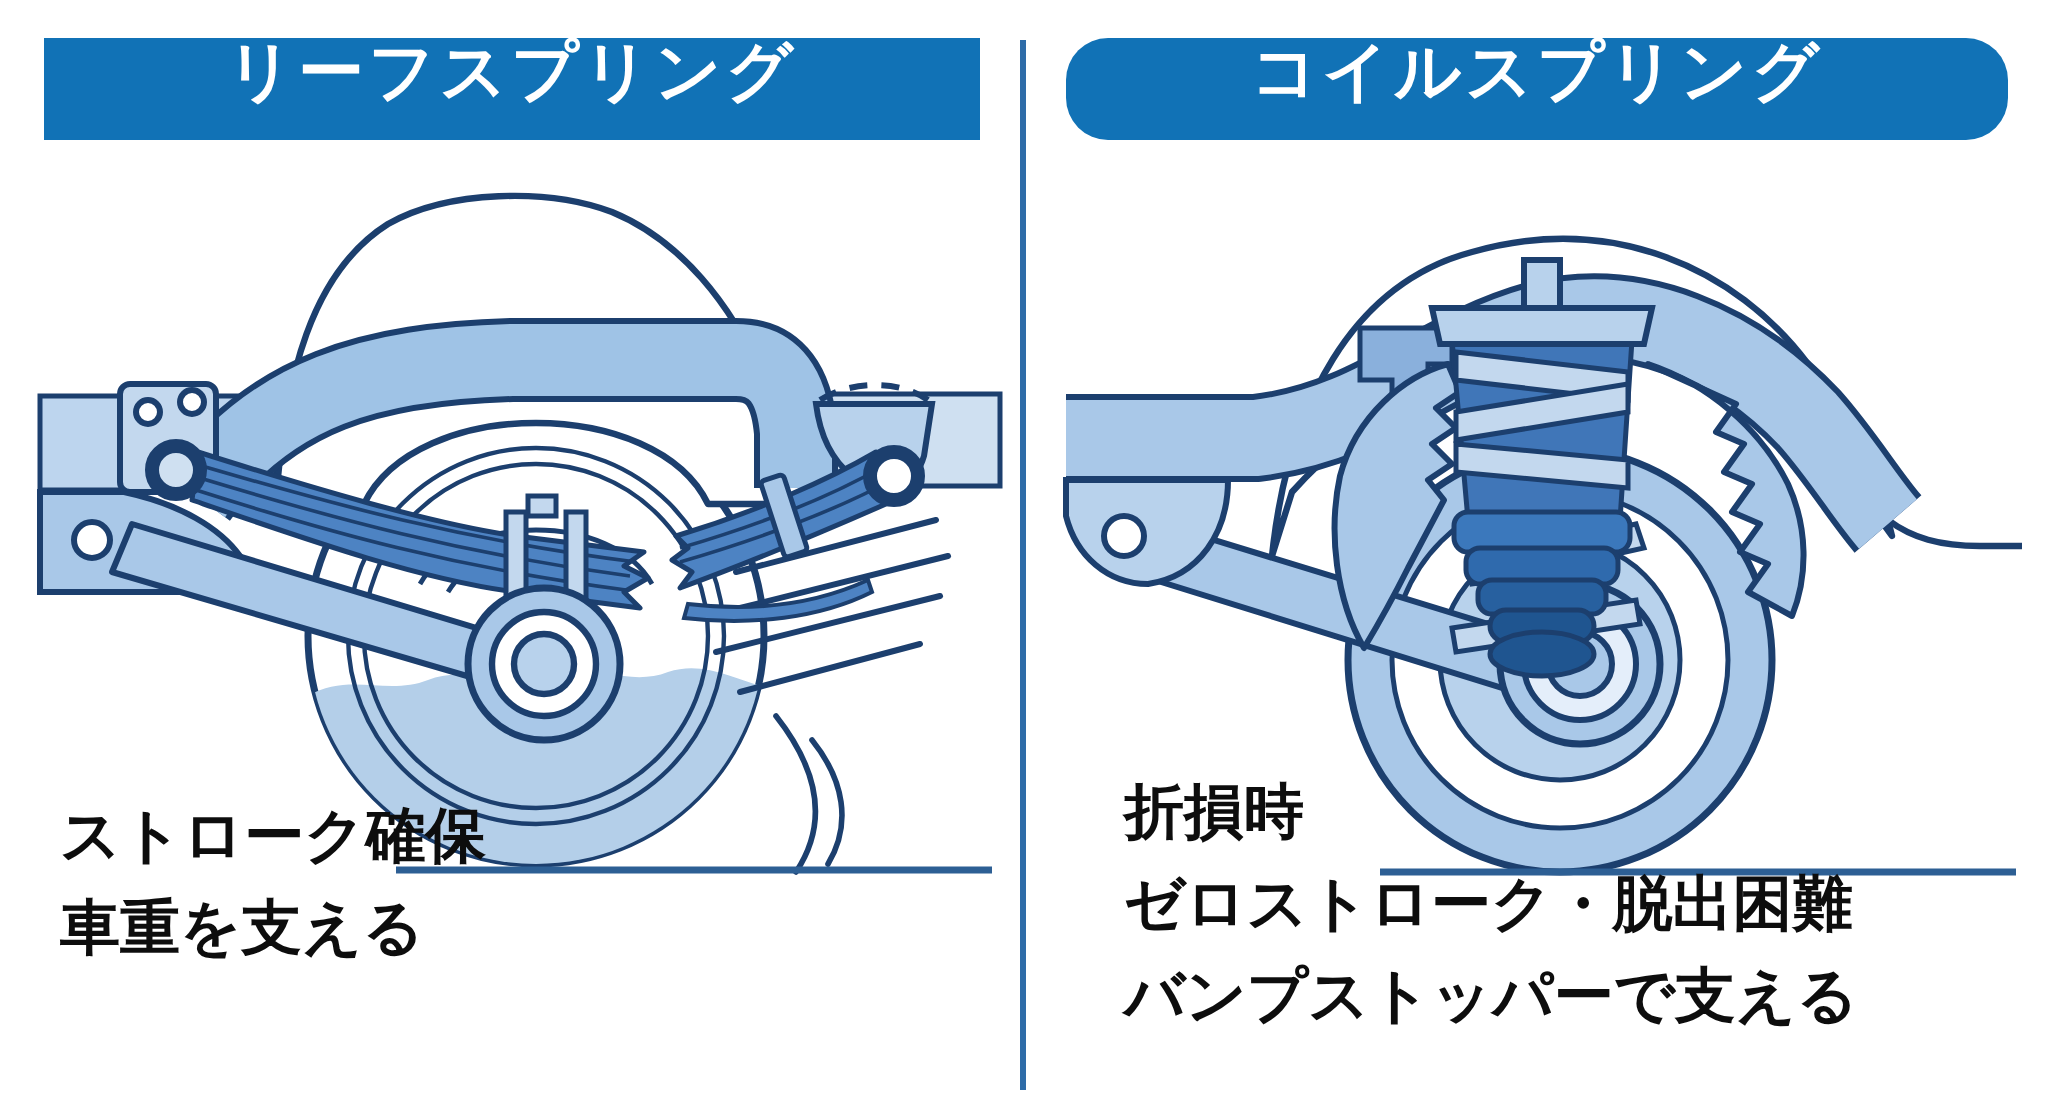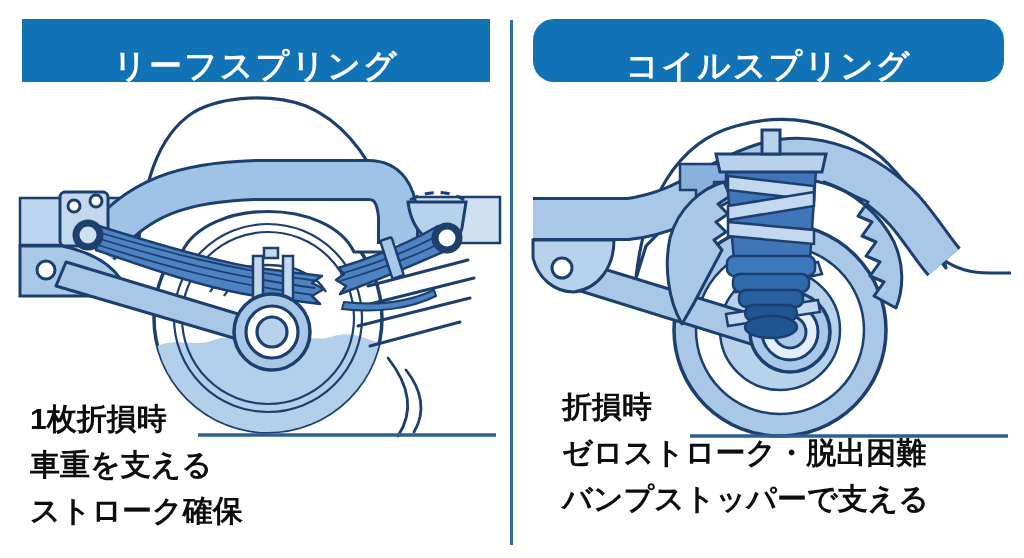--- a/index.html
+++ b/index.html
@@ -1,21 +1,21 @@
 <!DOCTYPE html>
 <html><head>
 <meta charset="utf-8">
 <style>
   html,body{margin:0;padding:0;background:#ffffff;}
   #stage{
     position:relative;width:1024px;height:558px;background:#ffffff;overflow:hidden;
     font-family:"Liberation Sans","DejaVu Sans",sans-serif;
   }
   .header-bar{
-    position:absolute;top:19px;height:63px;display:flex;align-items:flex-end;justify-content:center;
+    position:absolute;top:19px;height:51px;display:flex;align-items:flex-start;justify-content:center;
   }
   .header-bar span{
     color:#ffffff;font-size:33px;font-weight:bold;letter-spacing:2px;line-height:1;
   }
   #header-left{left:22px;width:468px;}
   #header-right{left:533px;width:471px;}
   .divider{position:absolute;left:510px;top:20px;width:3px;height:525px;}
   .caption{position:absolute;color:#0d0d0d;font-weight:800;font-size:30px;line-height:46px;}
   #caption-left{left:30px;top:396px;}
   #caption-right{left:562px;top:384px;}
@@ -180,23 +180,22 @@
       <rect x="215" y="194" width="76" height="18" rx="7" fill="#2f6aad" stroke="#1c3f6e" stroke-width="2.5"></rect>
       <rect x="221" y="210" width="64" height="17" rx="7" fill="#27609f" stroke="#1c3f6e" stroke-width="2.5"></rect>
       <rect x="227" y="225" width="52" height="16" rx="8" fill="#1f5590" stroke="#1c3f6e" stroke-width="2.5"></rect>
       <ellipse cx="253" cy="247" rx="26" ry="11" fill="#1f5590" stroke="#1c3f6e" stroke-width="2.5"></ellipse>
     </g>
 
     <path d="M172,356 L490,356" stroke="#2d5f94" stroke-width="3.5" fill="none"></path>
   </svg>
 
   <div class="caption" id="caption-left">
-    <div>1枚折損時</div>
+    <div>ストローク確保</div>
     <div>車重を支える</div>
-    <div>ストローク確保</div>
   </div>
   <div class="caption" id="caption-right">
     <div>折損時</div>
     <div>ゼロストローク・脱出困難</div>
     <div>バンプストッパーで支える</div>
   </div>
 
 </div>
 
 </body></html>

